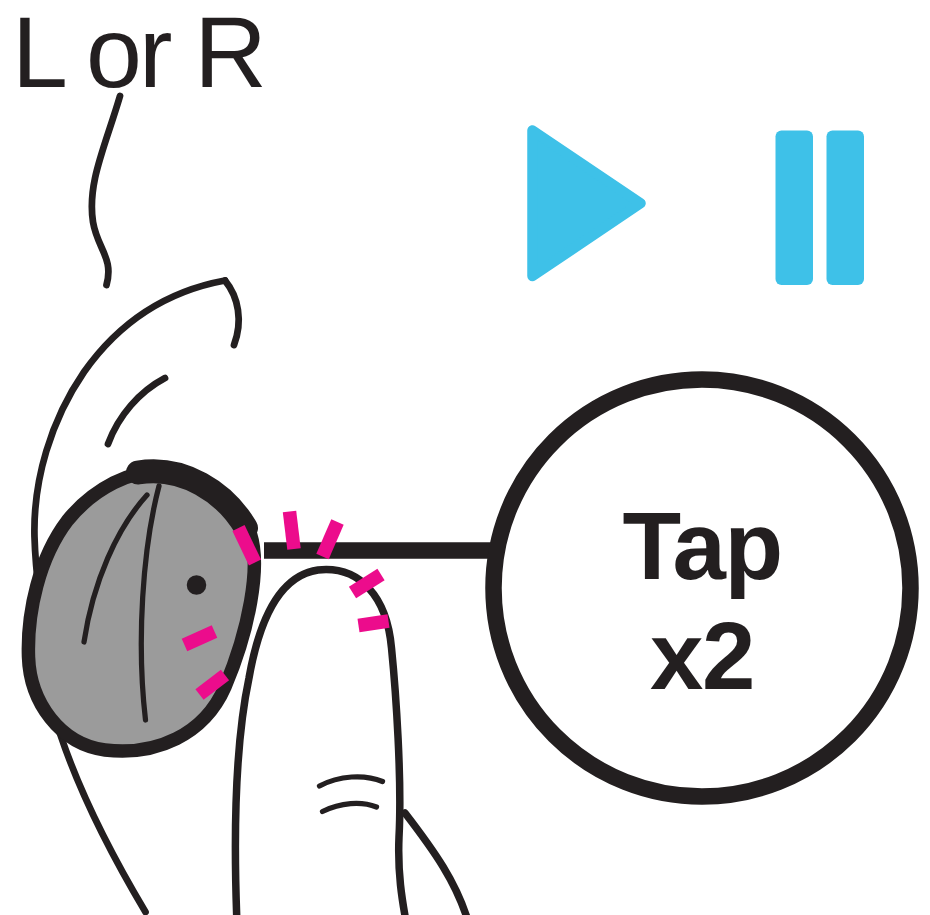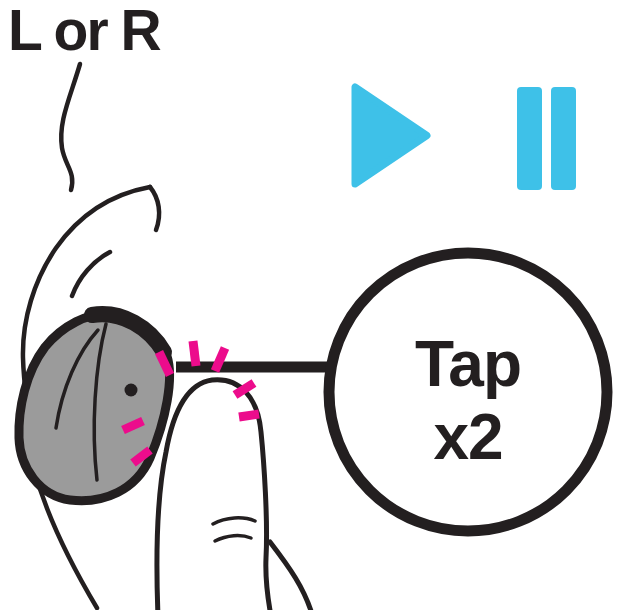--- a/index.html
+++ b/index.html
@@ -15,22 +15,22 @@
     font-family: "Liberation Sans", sans-serif;
   }
   .stage {
     position: absolute;
     inset: 0;
   }
   .side-label {
     position: absolute;
     left: 8px;
     top: 2px;
-    font-size: 57px;
-    font-weight: bold;
+    font-size: 67px;
+    font-weight: normal;
     letter-spacing: -2px;
     color: #231F20;
     line-height: 1;
     white-space: nowrap;
   }
   svg.illustration {
     position: absolute;
     left: 0;
     top: 0;
   }

